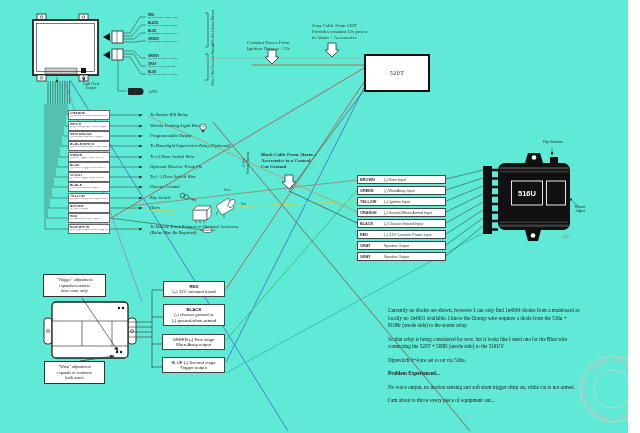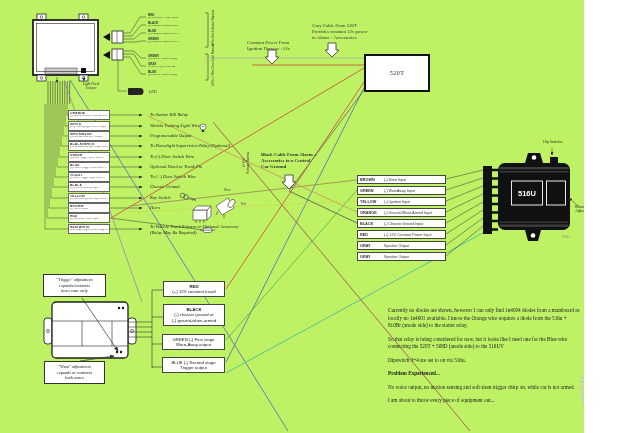--- a/index.html
+++ b/index.html
@@ -1,16 +1,16 @@
 <!DOCTYPE html>
 <html><head>
 <meta charset="utf-8">
 <style>
   html,body{margin:0;padding:0;background:#fff;}
-  #canvas{position:relative;width:584px;height:433px;background:#bef264;overflow:hidden;
+  #canvas{position:relative;width:628px;height:433px;background:#5eead4;overflow:hidden;
           font-family:"Liberation Sans",sans-serif;color:#222;}
   svg{position:absolute;left:0;top:0;}
   
   .wbox{position:absolute;left:68px;width:42px;border:0.6px solid #666;background:#fff;
         padding:0.6px 1px;line-height:1.1;box-sizing:border-box;}
   .wcolor{display:block;font-size:3.2px;font-weight:bold;color:#333;letter-spacing:.2px;white-space:nowrap;overflow:hidden;}
   .wsub{display:block;font-size:2.6px;color:#555;white-space:nowrap;overflow:hidden;}
   .wdest{position:absolute;left:150px;width:95px;font-family:"Liberation Serif",serif;
          font-style:italic;font-size:4.6px;color:#222;line-height:1.25;}
   

